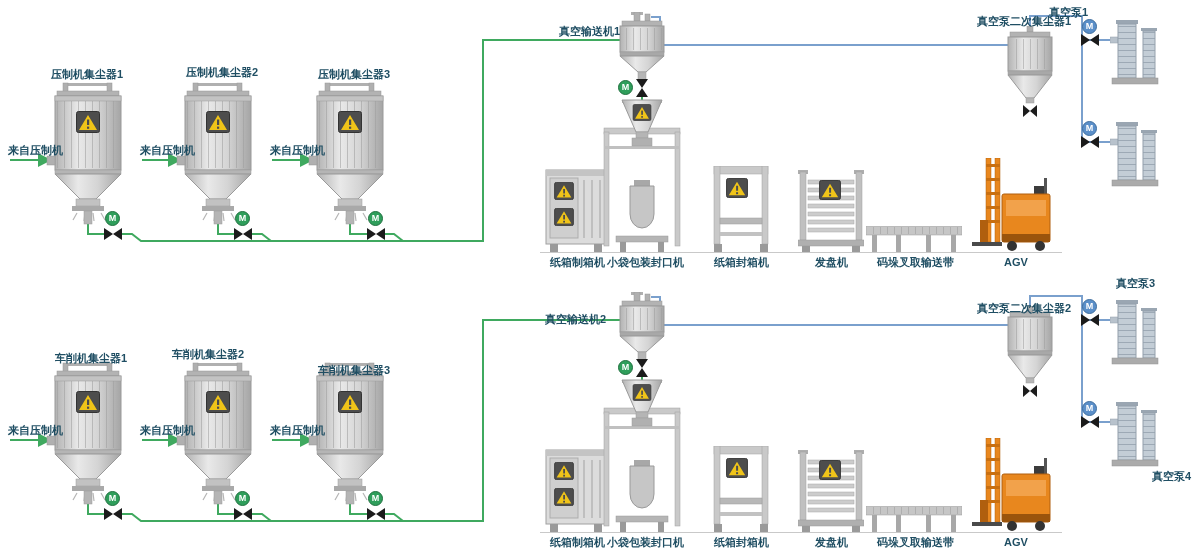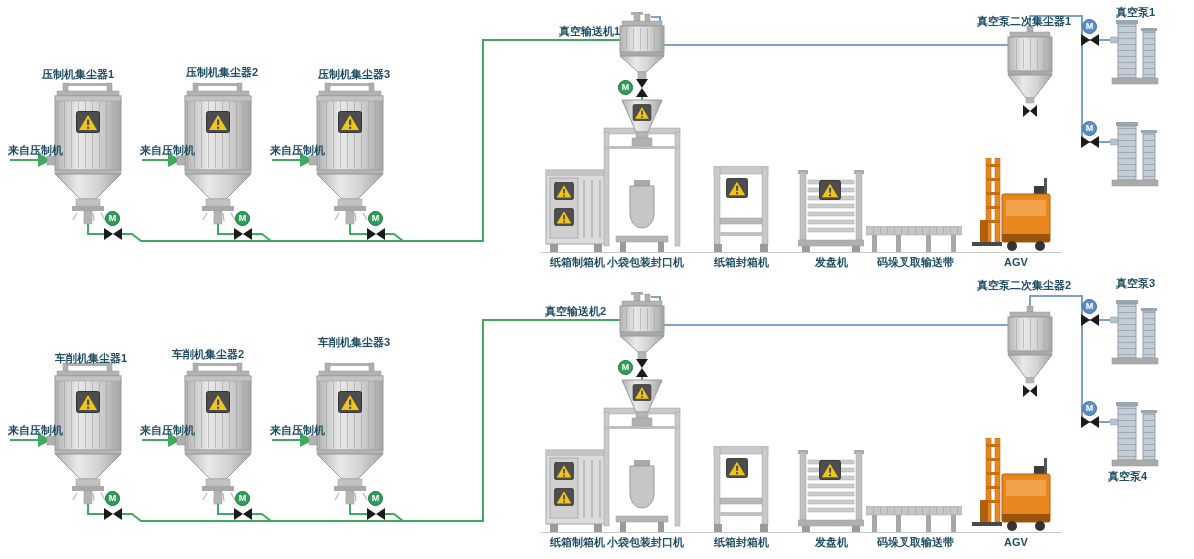--- a/index.html
+++ b/index.html
@@ -265,47 +265,47 @@
 <span class="mcircle mg" style="left:618px;top:80px">M</span>
 <span class="mcircle mb" style="left:1082px;top:19px">M</span>
 <span class="mcircle mb" style="left:1082px;top:121px">M</span>
 <span class="mcircle mg" style="left:105px;top:491px">M</span>
 <span class="mcircle mg" style="left:235px;top:491px">M</span>
 <span class="mcircle mg" style="left:368px;top:491px">M</span>
 <span class="mcircle mg" style="left:618px;top:360px">M</span>
 <span class="mcircle mb" style="left:1082px;top:299px">M</span>
 <span class="mcircle mb" style="left:1082px;top:401px">M</span>
 
-<div class="lbl" style="left:42px;top:68px">压制机集尘器1</div>
+<div class="lbl" style="left:51px;top:68px">压制机集尘器1</div>
 <div class="lbl" style="left:186px;top:66px">压制机集尘器2</div>
 <div class="lbl" style="left:318px;top:68px">压制机集尘器3</div>
 <div class="lbl" style="left:8px;top:144px">来自压制机</div>
 <div class="lbl" style="left:140px;top:144px">来自压制机</div>
 <div class="lbl" style="left:270px;top:144px">来自压制机</div>
 <div class="lbl" style="left:559px;top:25px">真空输送机1</div>
 <div class="lbl" style="left:977px;top:15px">真空泵二次集尘器1</div>
-<div class="lbl" style="left:1116px;top:6px">真空泵1</div>
+<div class="lbl" style="left:1049px;top:6px">真空泵1</div>
 <div class="lbl" style="left:1116px;top:192px"></div>
 <div class="lbl" style="left:550px;top:256px">纸箱制箱机</div>
 <div class="lbl" style="left:607px;top:256px">小袋包装封口机</div>
 <div class="lbl" style="left:714px;top:256px">纸箱封箱机</div>
 <div class="lbl" style="left:815px;top:256px">发盘机</div>
 <div class="lbl" style="left:877px;top:256px">码垛叉取输送带</div>
 <div class="lbl" style="left:1004px;top:256px">AGV</div>
 
 <div class="lbl" style="left:55px;top:352px">车削机集尘器1</div>
 <div class="lbl" style="left:172px;top:348px">车削机集尘器2</div>
-<div class="lbl" style="left:318px;top:336px">车削机集尘器3</div>
+<div class="lbl" style="left:318px;top:364px">车削机集尘器3</div>
 <div class="lbl" style="left:8px;top:424px">来自压制机</div>
 <div class="lbl" style="left:140px;top:424px">来自压制机</div>
 <div class="lbl" style="left:270px;top:424px">来自压制机</div>
-<div class="lbl" style="left:545px;top:305px">真空输送机2</div>
-<div class="lbl" style="left:977px;top:279px">真空泵二次集尘器2</div>
+<div class="lbl" style="left:545px;top:313px">真空输送机2</div>
+<div class="lbl" style="left:977px;top:302px">真空泵二次集尘器2</div>
 <div class="lbl" style="left:1116px;top:277px">真空泵3</div>
-<div class="lbl" style="left:1108px;top:470px">真空泵4</div>
+<div class="lbl" style="left:1152px;top:470px">真空泵4</div>
 <div class="lbl" style="left:550px;top:536px">纸箱制箱机</div>
 <div class="lbl" style="left:607px;top:536px">小袋包装封口机</div>
 <div class="lbl" style="left:714px;top:536px">纸箱封箱机</div>
 <div class="lbl" style="left:815px;top:536px">发盘机</div>
 <div class="lbl" style="left:877px;top:536px">码垛叉取输送带</div>
 <div class="lbl" style="left:1004px;top:536px">AGV</div>
 
 </div>
 
 </body></html>

